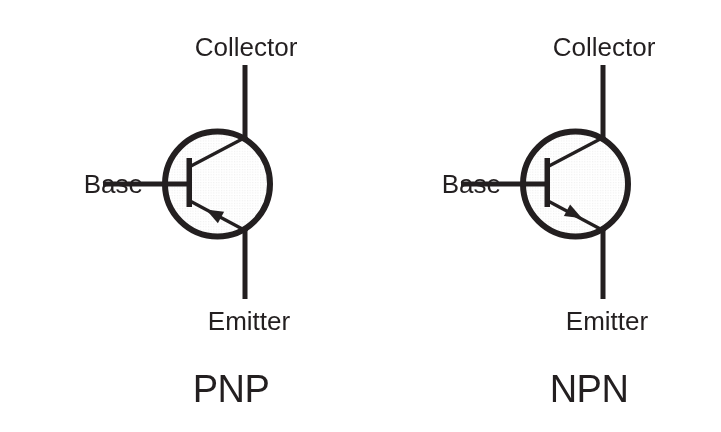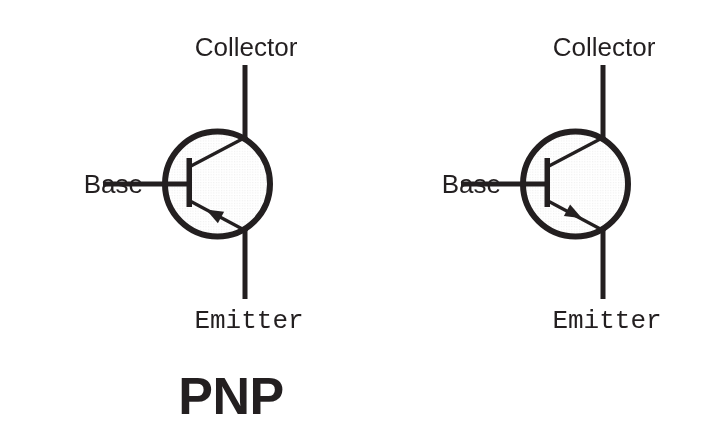--- a/index.html
+++ b/index.html
@@ -20,26 +20,25 @@
     position:absolute;left:0;top:0;width:363px;height:432px;
   }
   .lbl{
     position:absolute;
     font-size:26px;line-height:28px;
     white-space:nowrap;
     color:#231f20;
   }
   .lbl.collector{left:246px;top:33px;transform:translateX(-50%);}
   .lbl.base{left:0;width:95px;top:170px;text-align:right;margin-left:48px;}
-  .lbl.emitter{left:249px;top:307px;transform:translateX(-50%);font-family:Liberation Mono, monospace;}
+  .lbl.emitter{left:249px;top:307px;transform:translateX(-50%);}
   .lbl.type{
     left:231px;top:369px;transform:translateX(-50%);
-    font-size:52px;font-weight:bold;line-height:40px;
+    font-size:38px;font-weight:normal;line-height:40px;
     letter-spacing:-0.5px;
-    margin-top:7px;
   }
   svg .ink-stroke{stroke:#231f20;}
   svg .ink-fill{fill:#231f20;}
 </style>
 </head>
 <body>
 
 <div id="pnp-block" class="transistor">
   <svg class="sym" viewBox="0 0 363 432" aria-hidden="true">
     <defs>
@@ -74,13 +73,14 @@
     <line class="ink-stroke" x1="245" y1="227" x2="245" y2="299" stroke-width="5"></line>
     <line class="ink-stroke" x1="103" y1="184" x2="191" y2="184" stroke-width="5"></line>
     <rect class="ink-fill" x="186.5" y="158" width="5.5" height="49"></rect>
     <line class="ink-stroke" x1="191" y1="166" x2="247" y2="136.5" stroke-width="3.2"></line>
     <line class="ink-stroke" x1="191" y1="201.5" x2="247" y2="231.5" stroke-width="3.2"></line>
     <polygon class="ink-fill" points="224,218.2 205.9,215.9 212.1,204.5"></polygon>
   </svg>
   <div class="lbl collector">Collector</div>
   <div class="lbl base">Base</div>
   <div class="lbl emitter">Emitter</div>
+  <div class="lbl type">NPN</div>
 </div>
 
 </body></html>

